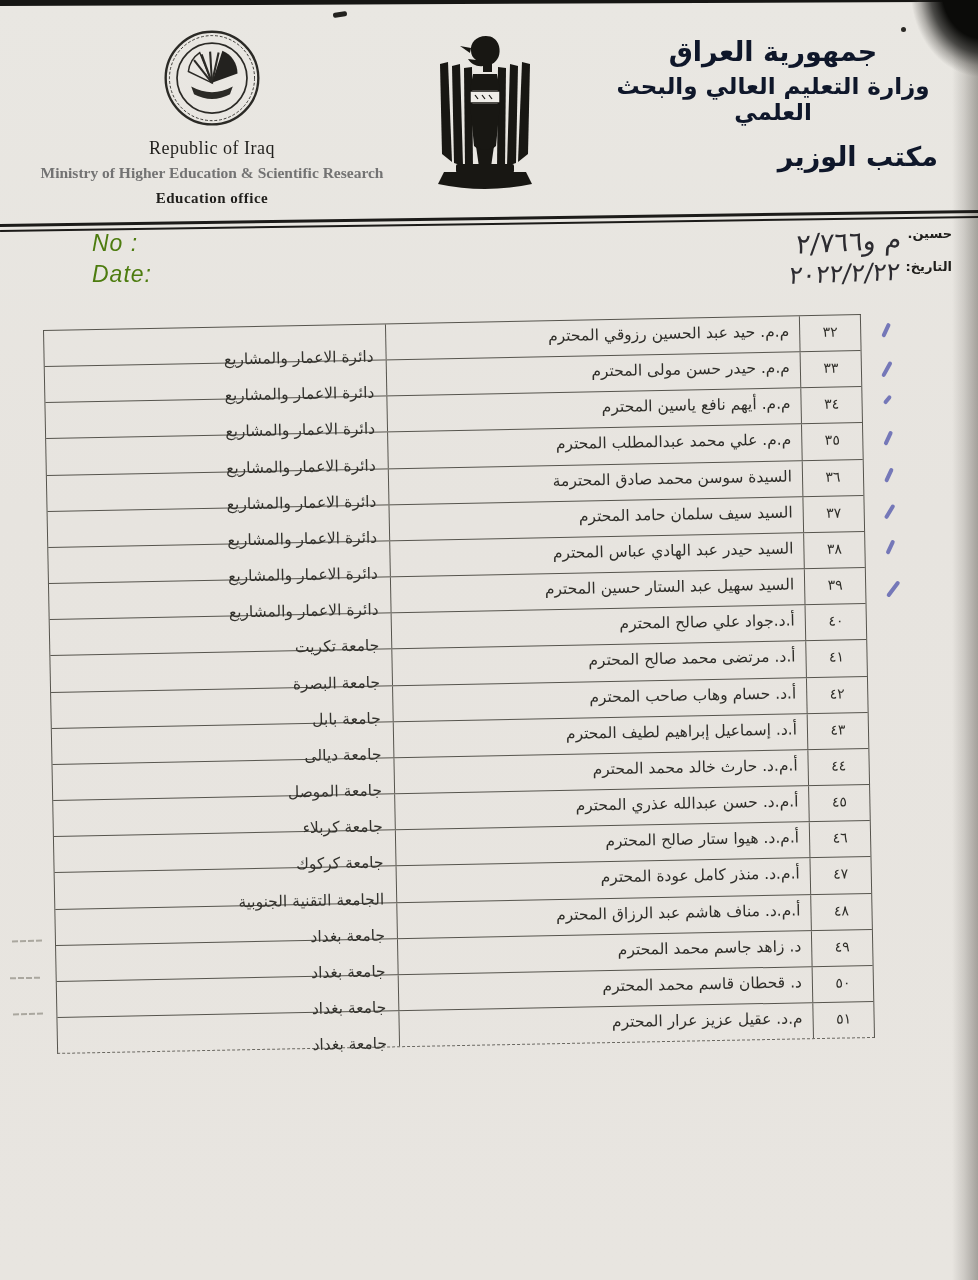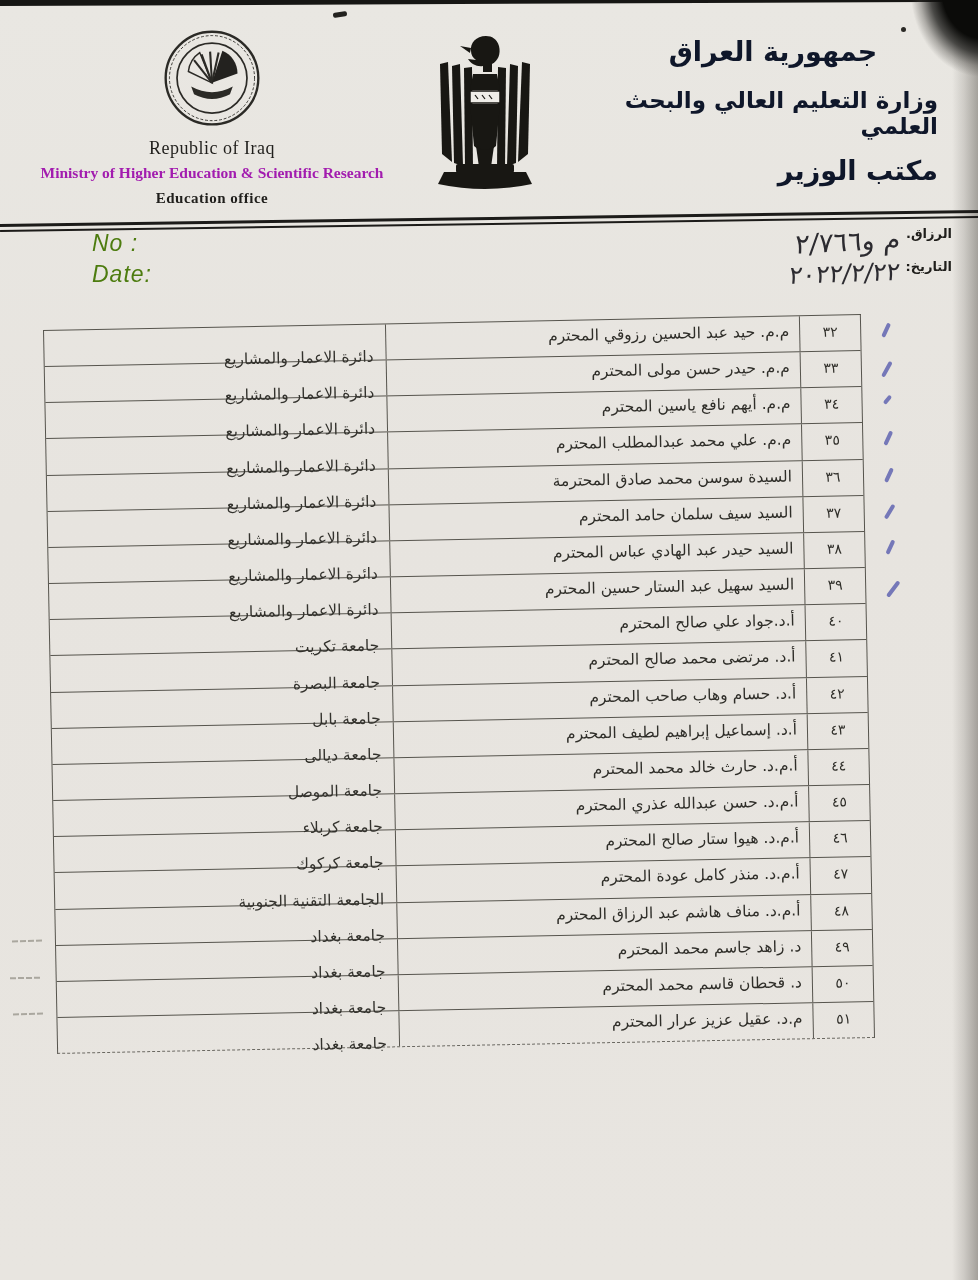--- a/index.html
+++ b/index.html
@@ -13,26 +13,26 @@
   .top-speck{position:absolute;left:333px;top:12px;width:14px;height:5px;background:#23221f;border-radius:2px;transform:rotate(-8deg);}
   .corner-blob{position:absolute;right:0;top:0;width:86px;height:110px;
     background:radial-gradient(ellipse 90px 110px at 105% -10%,#0b0b09 45%,rgba(20,20,18,.75) 58%,rgba(60,58,54,.35) 70%,transparent 80%);}
   .right-shade{position:absolute;right:0;top:0;width:26px;height:1280px;
     background:linear-gradient(90deg,transparent 0%,rgba(90,86,80,.18) 45%,rgba(70,66,60,.42) 100%);}
   .dot-speck{position:absolute;right:72px;top:27px;width:5px;height:5px;border-radius:50%;background:#2a2925;}
   
   .hdr-left{position:absolute;left:28px;top:28px;width:368px;text-align:center;}
   .seal{display:block;margin:0 auto;}
   .eng1{font-family:"Liberation Serif",serif;font-weight:normal;font-size:18px;margin-top:6px;letter-spacing:.5px;color:#201f1c;}
-  .eng2{font-family:"Liberation Serif",serif;font-weight:bold;font-size:15.5px;margin-top:5px;color:#a21caf;}
+  .eng2{font-family:"Liberation Serif",serif;font-weight:bold;font-size:15.5px;margin-top:5px;color:#737373;}
   .eng3{font-family:"Liberation Serif",serif;font-weight:bold;font-size:15px;margin-top:8px;letter-spacing:.5px;color:#201f1c;}
   .emblem{position:absolute;left:426px;top:34px;}
   .hdr-right{position:absolute;right:40px;top:36px;width:330px;text-align:center;direction:rtl;color:#0f172a;}
   .ar1{font-size:27px;font-weight:bold;letter-spacing:1px;}
-  .ar2{font-size:23px;font-weight:bold;margin-top:20px;text-align:right;}
+  .ar2{font-size:23px;font-weight:bold;margin-top:6px;}
   .ar3{font-size:27px;font-weight:bold;margin-top:16px;letter-spacing:2px;text-align:right;}
   .rule{position:absolute;left:0;top:224px;width:980px;transform:rotate(-.82deg);transform-origin:left center;}
   .rule .r1{height:3px;background:#1c1b19;}
   .rule .r2{height:2px;background:#1c1b19;margin-top:3px;}
   .no-date{position:absolute;left:92px;top:230px;font-style:italic;font-size:23px;color:#4d7c0f;font-family:"Liberation Sans",sans-serif;letter-spacing:1px;}
   .no-date div{margin-bottom:4px;}
   .num-block{position:absolute;right:26px;top:226px;direction:rtl;text-align:right;}
   .lbl{font-size:13px;font-weight:bold;color:#1f1e1b;}
   .hand{display:inline-block;font-size:27px;color:#2c2b30;letter-spacing:5px;transform:rotate(-3deg) skewX(-6deg);margin-left:14px;white-space:nowrap;}
   .hand.date{font-size:25px;letter-spacing:7px;transform:rotate(-2deg) skewX(-8deg);}
@@ -128,21 +128,21 @@
     <div class="r2"></div>
   </div>
 
 <div class="no-date">
   <div>No :</div>
   <div>Date:</div>
 </div>
 
 <div class="num-block">
   <div class="num-row">
-    <span class="lbl">الرزاق.</span>
+    <span class="lbl">حسين.</span>
     <span class="hand">م و٢/٧٦٦</span>
   </div>
   <div class="num-row" style="margin-top:2px;">
     <span class="lbl">التاريخ:</span>
     <span class="hand date">٢٠٢٢/٢/٢٢</span>
   </div>
 </div>
 
 <div class="roster">
     <div class="row">

